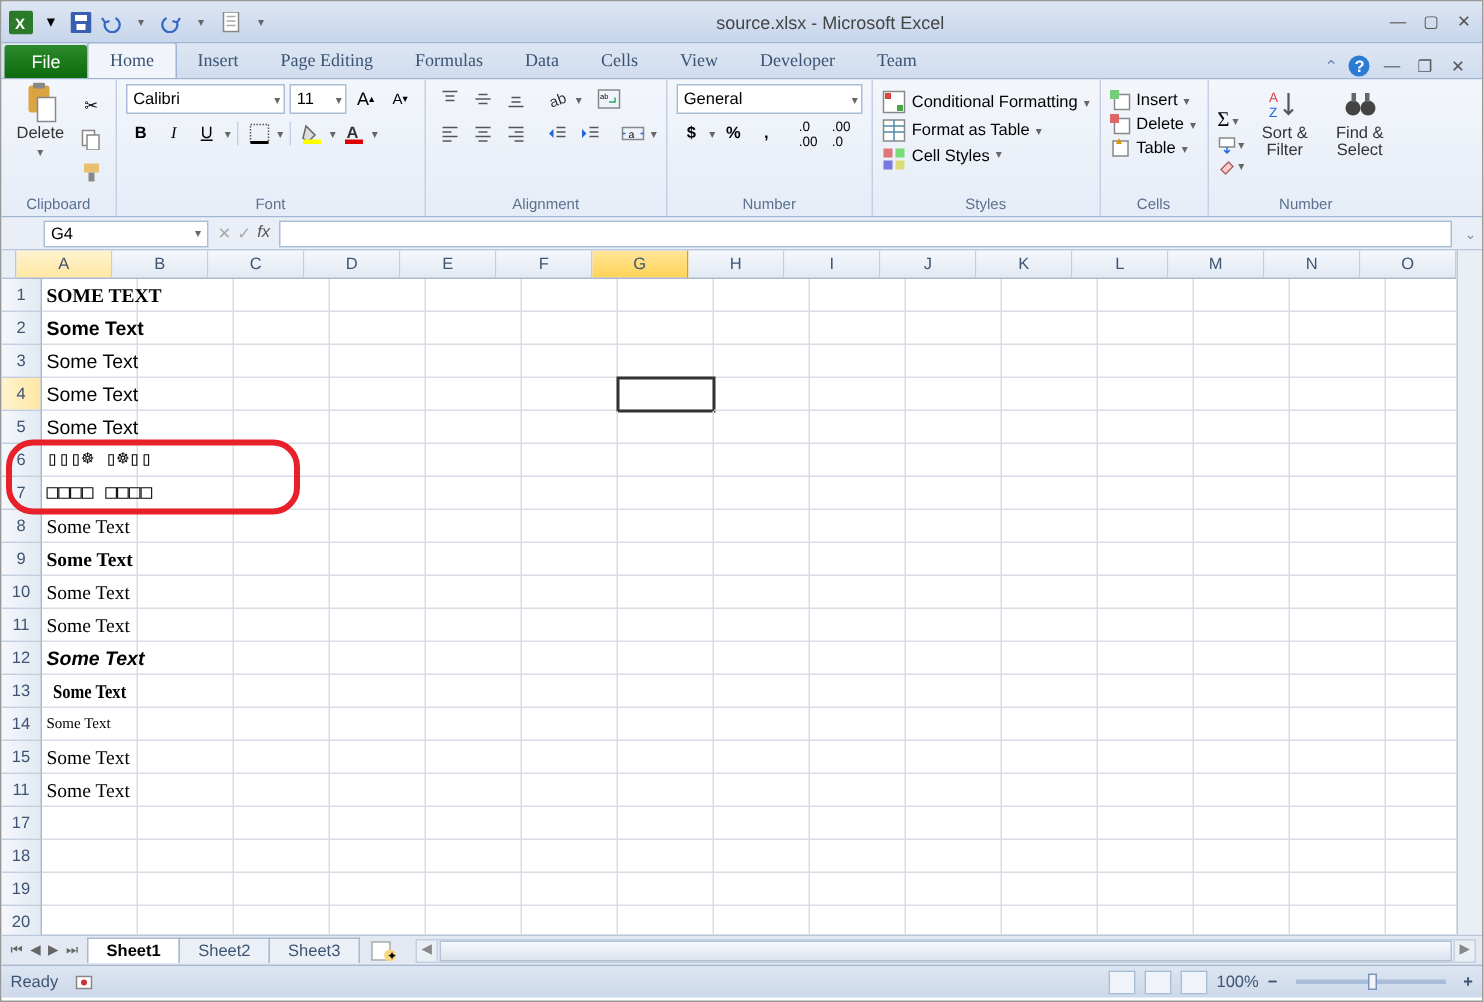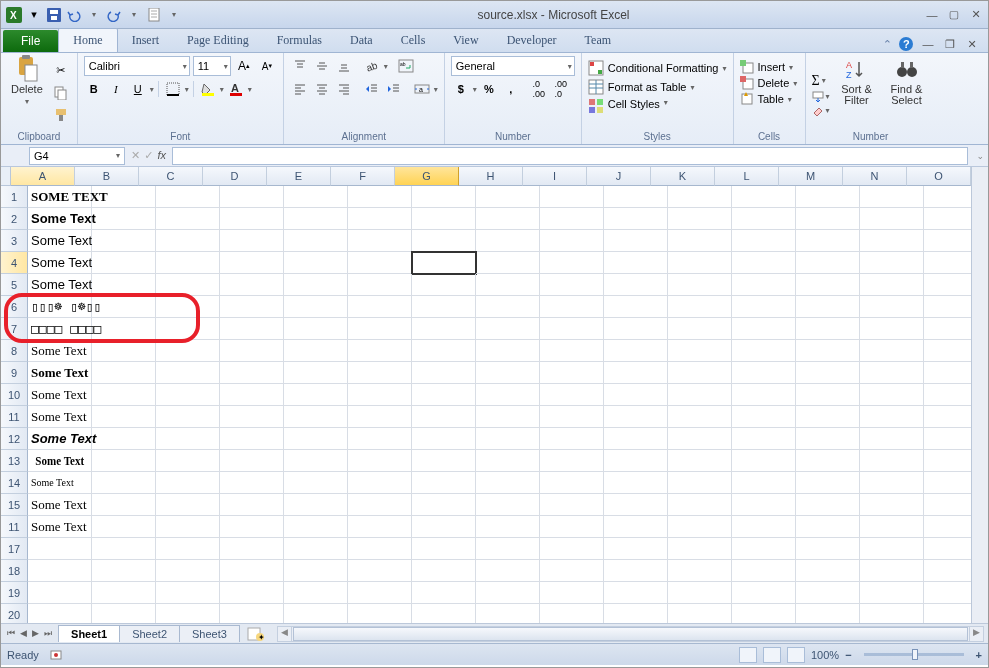--- a/index.html
+++ b/index.html
@@ -31,21 +31,21 @@
 .big-btn .lbl { font-size: 11px; color: #333; text-align: center; line-height: 11px; }
 
 .col { display: flex; flex-direction: column; gap: 2px; justify-content: center; }
 .small-btn { width: 20px; height: 20px; display: flex; align-items: center; justify-content: center; cursor: pointer; border-radius: 2px; }
 
 .combo { height: 20px; border: 1px solid #a9bdd8; background: #fff; display: flex; align-items: center; padding: 0 2px 0 4px; font-size: 11px; }
 .combo .dd { margin-left: auto; font-size: 8px; color: #666; }
 
 
 .fbar-row { height: 22px; background: #e9eef7; display: flex; align-items: center; border-bottom: 1px solid #b9c7dc; }
-.name-box { width: 96px; height: 18px; border: 1px solid #a9bdd8; background: #fff; margin-left: 28px; display: flex; align-items: center; padding: 0 4px; font-size: 11px; }
+.name-box { width: 110px; height: 18px; border: 1px solid #a9bdd8; background: #fff; margin-left: 28px; display: flex; align-items: center; padding: 0 4px; font-size: 11px; }
 .name-box .dd { margin-left: auto; font-size: 8px; color: #666; }
 .fx-icons { display: flex; gap: 4px; padding: 0 6px; }
 .formula-bar { flex: 1; height: 18px; border: 1px solid #a9bdd8; background: #fff; margin-right: 4px; }
 
 
 .grid-area { position: relative; height: 456px; display: flex; }
 .corner { width: 27px; height: 19px; background: #e9eff7; border-right: 1px solid #b8c7db; border-bottom: 1px solid #b8c7db; }
 .col-headers { display: flex; height: 19px; }
 .col-h { width: 64px; background: linear-gradient(#f5f8fc, #e2e9f3); border-right: 1px solid #c3cfde; border-bottom: 1px solid #a6b7ce; text-align: center; font-size: 11px; color: #3d5472; line-height: 19px; cursor: pointer; }
 .col-h.sel { background: linear-gradient(#ffe59b, #ffd354); border-right-color: #d1a12b; }

